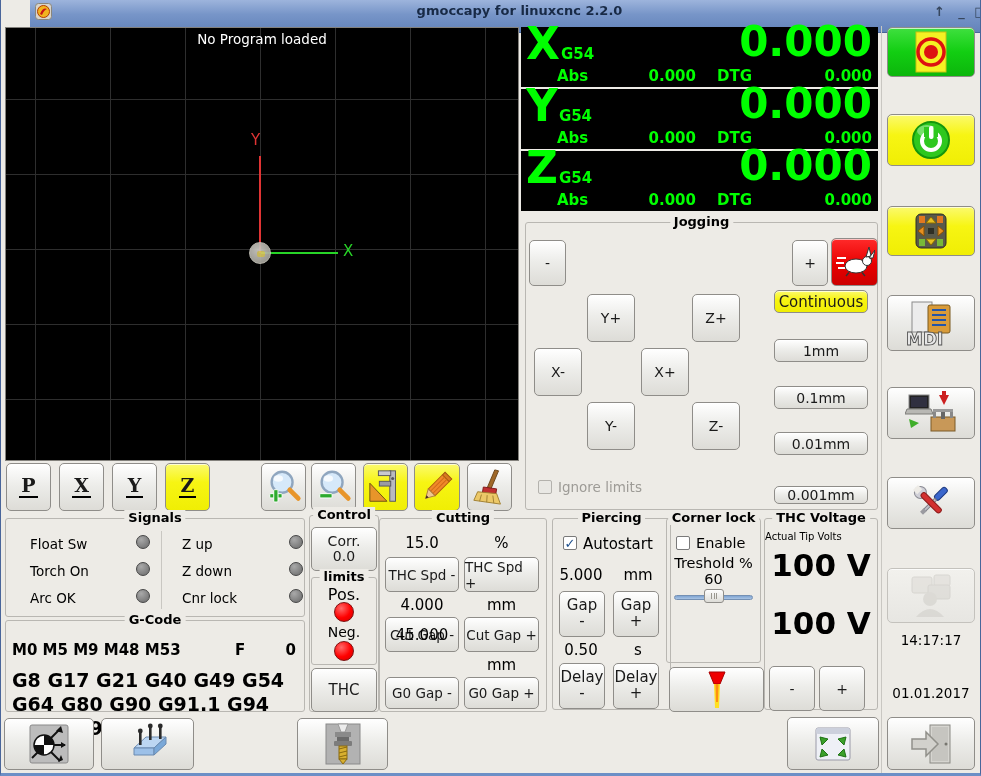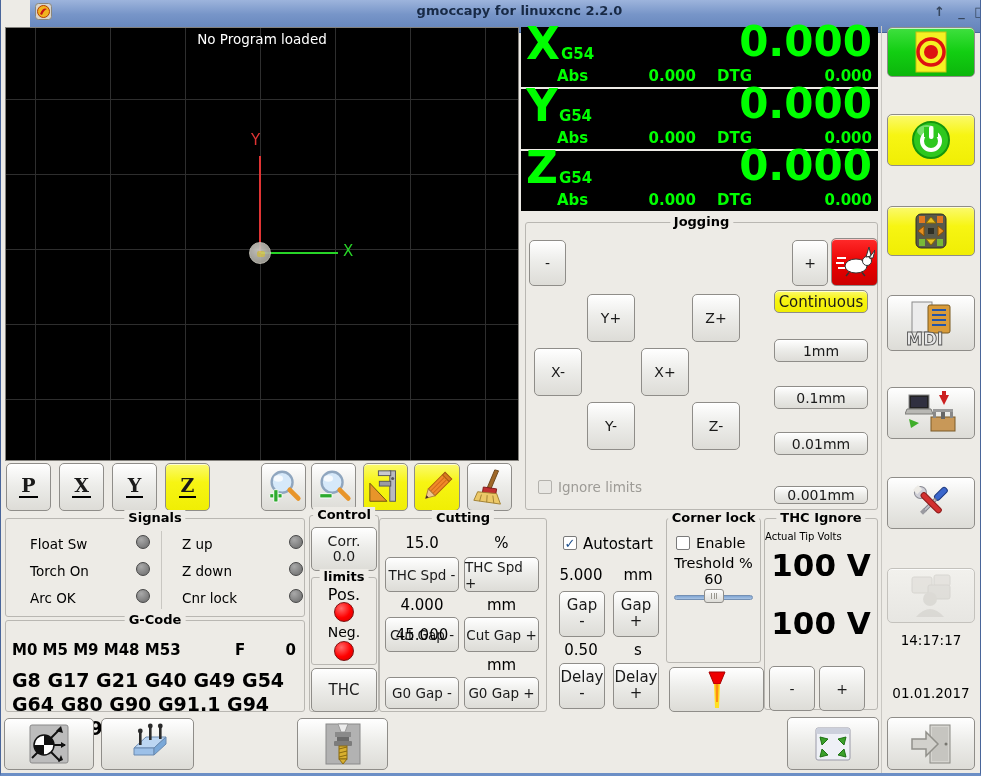--- a/index.html
+++ b/index.html
@@ -297,20 +297,23 @@
   <div class="btn" style="left:463px;top:557px;width:75px;height:35px;font-size:13.5px">THC Spd +</div>
   <span class="abs" style="left:384px;top:596px;width:74px;text-align:center;font-size:15px">4.000</span>
   <span class="abs" style="left:463px;top:596px;width:75px;text-align:center;font-size:15px">mm</span>
   <div class="btn" style="left:384px;top:617px;width:74px;height:35px;font-size:13.5px">Cut Gap -</div>
   <div class="btn" style="left:463px;top:617px;width:75px;height:35px;font-size:13.5px">Cut Gap +</div>
   <span class="abs" style="left:384px;top:626px;width:74px;text-align:center;font-size:15px">45.000</span>
   <span class="abs" style="left:463px;top:656px;width:75px;text-align:center;font-size:15px">mm</span>
   <div class="btn" style="left:384px;top:677px;width:74px;height:32px;font-size:13.5px">G0 Gap -</div>
   <div class="btn" style="left:463px;top:677px;width:75px;height:32px;font-size:13.5px">G0 Gap +</div>
 
+  <div class="frame" style="left:551px;top:518px;width:119px;height:192px">
+    <span class="legend">Piercing</span>
+  </div>
   <span class="chk abs" style="left:562px;top:536px">✓</span>
   <span class="lbl abs" style="left:582px;top:535px;font-size:15px">Autostart</span>
   <span class="abs" style="left:556px;top:566px;width:48px;text-align:center;font-size:15px">5.000</span>
   <span class="abs" style="left:613px;top:566px;width:48px;text-align:center;font-size:15px">mm</span>
   <div class="btn twoline" style="left:558px;top:591px;width:46px;height:46px">
     <span>Gap</span>
       <span>-</span>
   </div>
   <div class="btn twoline" style="left:612px;top:591px;width:46px;height:46px">
     <span>Gap</span>
@@ -344,21 +347,21 @@
   </div>
   <div class="btn" style="left:668px;top:667px;width:95px;height:45px">
     <svg width="34" height="40" viewBox="0 0 34 40">
         <polygon points="9,2 25,2 20,14 14,14" fill="#ee0000" stroke="#a80000"></polygon>
         <polygon points="14,14 20,14 19,38 15,38" fill="#ffe020"></polygon>
         <polygon points="15.5,14 18.5,14 18,32 16,32" fill="#ff9010"></polygon>
       </svg>
   </div>
 
   <div class="frame" style="left:763px;top:518px;width:114px;height:192px">
-    <span class="legend">THC Ignore</span>
+    <span class="legend">THC Voltage</span>
     <span class="abs" style="left:0;right:0;top:12px;text-align:left;font-size:10px">Actual Tip Volts</span>
     <span class="abs" style="left:0;right:0;top:28px;text-align:center;font-size:31px;font-weight:bold">100 V</span>
     <span class="abs" style="left:0;right:0;top:86px;text-align:center;font-size:31px;font-weight:bold">100 V</span>
   </div>
   <div class="btn" style="left:768px;top:666px;width:46px;height:45px">-</div>
   <div class="btn" style="left:818px;top:666px;width:46px;height:45px">+</div>
 
   <div class="sep-v" style="left:880px;top:26px;height:748px"></div>
 
   <div class="btn green" style="left:886px;top:27px;width:88px;height:50px">

